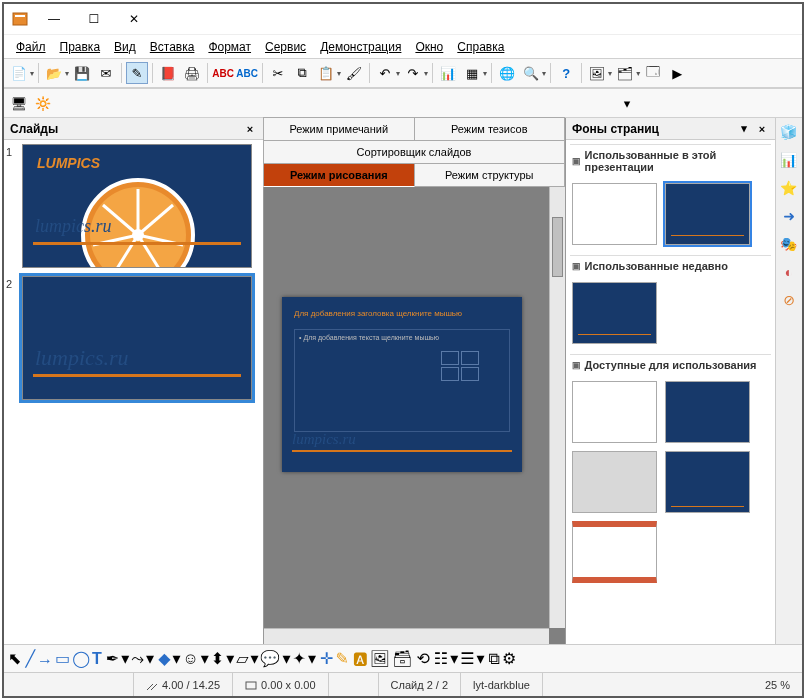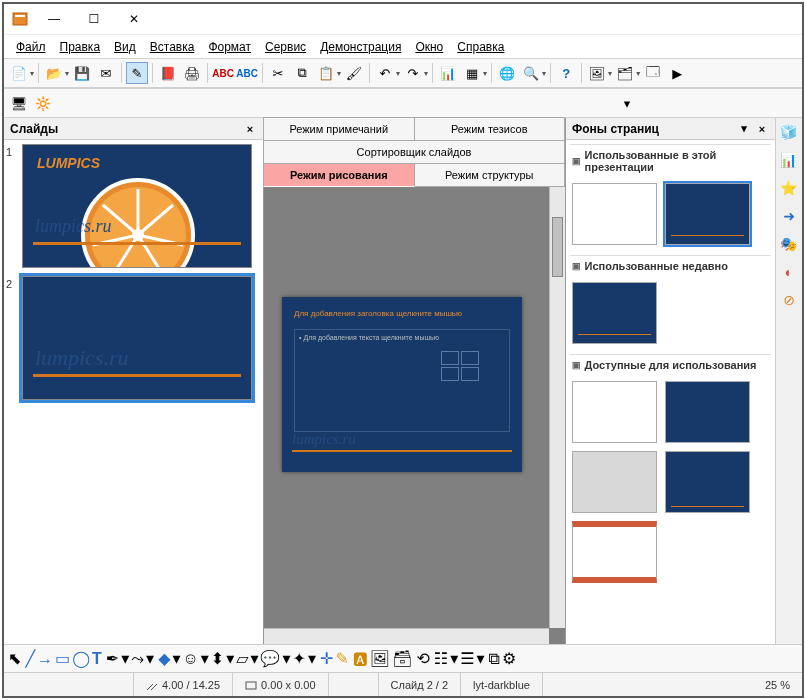--- a/index.html
+++ b/index.html
@@ -29,21 +29,21 @@
 .slide-thumb.selected { outline: 3px solid #3688d8; }
 .thumb-dark { background: #17396a; width: 100%; height: 100%; position: relative; overflow: hidden; }
 .thumb-foot-line { position: absolute; bottom: 22px; left: 10px; right: 10px; height: 3px; background: #d6761c; }
 .thumb-watermark { position: absolute; bottom: 28px; left: 12px; font-family: cursive; font-style: italic; font-size: 22px; color: #234c82; }
 .thumb-title-text { position: absolute; top: 10px; left: 14px; font-size: 14px; font-weight: bold; color: #e58a2a; font-style: italic; }
 .orange-circle { position: absolute; top: 30px; left: 55px; }
 .center-area { flex: 1; display: flex; flex-direction: column; border-right: 1px solid #999; min-width: 0; }
 .center-tabs { display: flex; flex-wrap: wrap; }
 .center-tab { flex: 1; min-width: 50%; height: 24px; border: 1px solid #aaa; margin: -1px 0 0 -1px; display: flex; align-items: center; justify-content: center; font-size: 11px; background: #f5f5f5; cursor: default; }
 .center-tab.full { min-width: 100%; }
-.center-tab.active { background: #fca5a5; font-weight: bold; border-bottom-color: #fff; z-index: 1; }
+.center-tab.active { background: #c2410c; font-weight: bold; border-bottom-color: #fff; z-index: 1; }
 .canvas-wrap { flex: 1; background: #808080; position: relative; overflow: hidden; }
 .canvas-wrap .scroll-v { position: absolute; right: 0; top: 0; bottom: 16px; width: 16px; background: #e8e8e8; border-left: 1px solid #bbb; }
 .canvas-wrap .scroll-h { position: absolute; left: 0; right: 16px; bottom: 0; height: 16px; background: #e8e8e8; border-top: 1px solid #bbb; }
 .canvas-wrap .scroll-thumb { position: absolute; left: 2px; right: 2px; top: 30px; height: 60px; background: #c0c0c0; border: 1px solid #888; }
 .slide-canvas { position: absolute; top: 110px; left: 18px; width: 240px; height: 175px; background: #17396a; box-shadow: 0 0 4px rgba(0,0,0,0.5); }
 .slide-canvas .sc-title { position: absolute; top: 12px; left: 12px; right: 12px; font-size: 8px; color: #e58a2a; }
 .slide-canvas .sc-body { position: absolute; top: 32px; left: 12px; right: 12px; bottom: 40px; border: 1px solid #3a5a8a; padding: 4px; }
 .slide-canvas .sc-body-text { font-size: 7px; color: #bbb; }
 .slide-canvas .sc-icons { position: absolute; right: 30px; bottom: 50px; display: grid; grid-template-columns: 18px 18px; gap: 2px; }
 .slide-canvas .sc-icons div { width: 18px; height: 14px; border: 1px solid #5a7aa8; }

